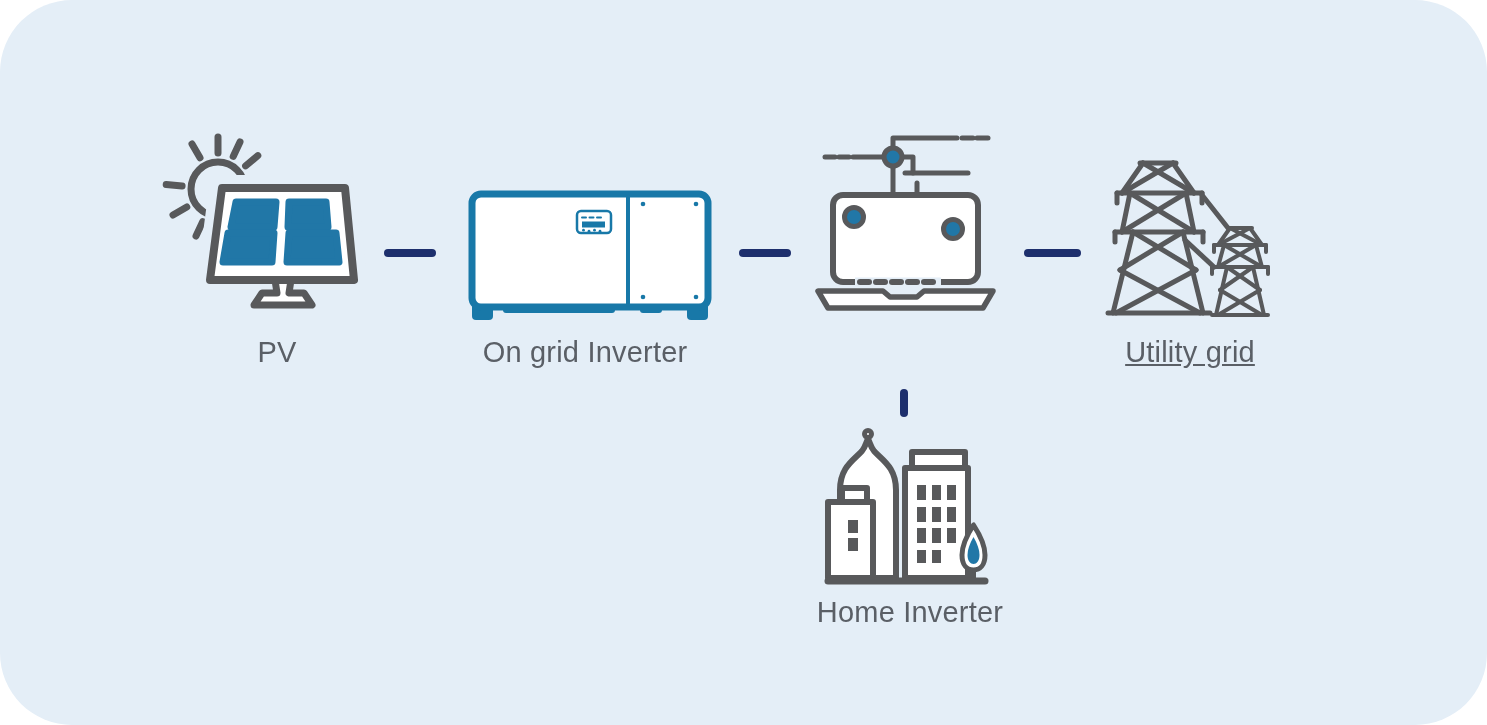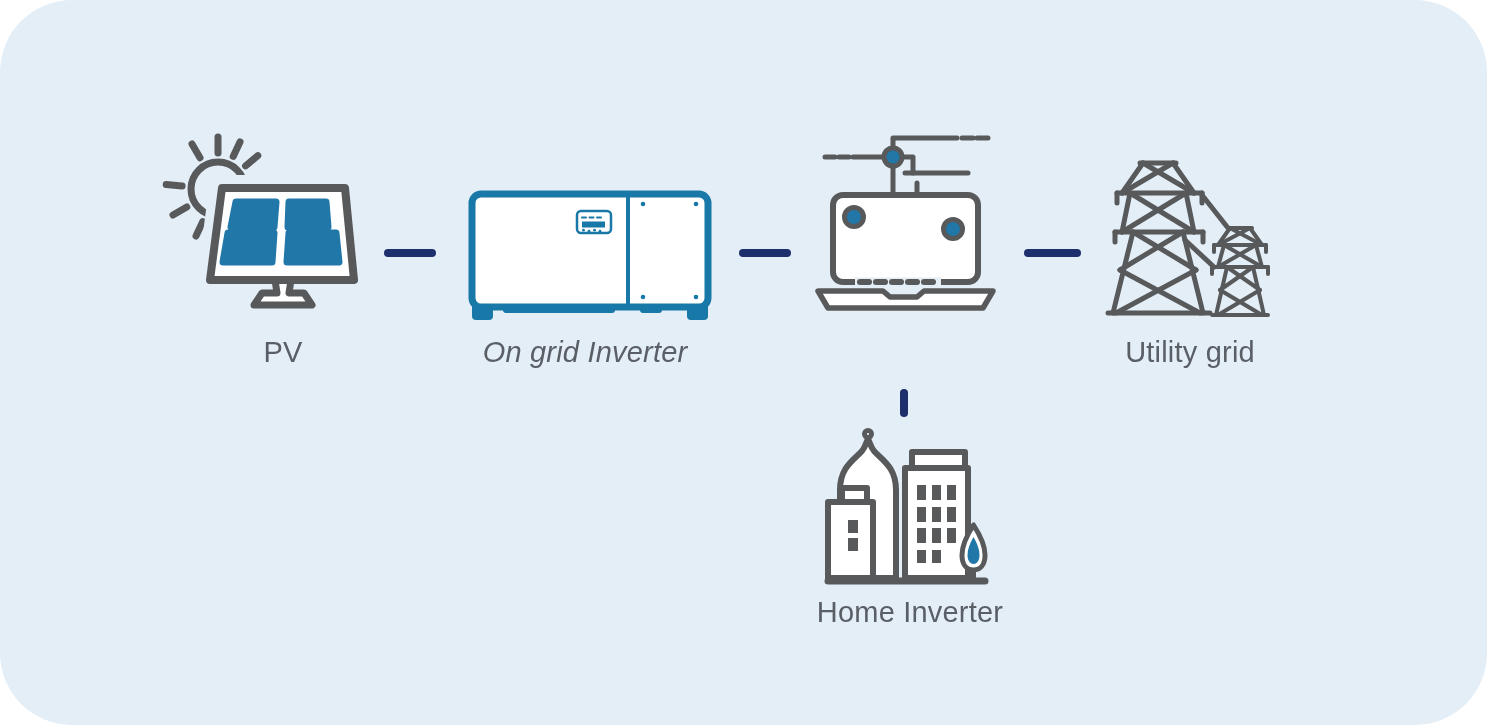--- a/index.html
+++ b/index.html
@@ -217,18 +217,18 @@
       <path class="bluefill" d="M153.5,112 C149.5,119 147.5,125 147.5,130 C147.5,136 150.5,139 153.5,139 C156.5,139 159.5,136 159.5,130 C159.5,125 157.5,119 153.5,112 Z"></path>
     </g>
     <line class="sg" x1="8" y1="156" x2="165" y2="156" stroke-width="7"></line>
   </svg>
 
   <div class="connector-h" style="left:384px;top:249px;width:52px;"></div>
   <div class="connector-h" style="left:739px;top:249px;width:52px;"></div>
   <div class="connector-h" style="left:1024px;top:249px;width:57px;"></div>
   <div class="connector-v" style="left:900px;top:389px;height:28px;"></div>
 
-  <div class="node-label" style="left:283px;top:336px;">PV</div>
-  <div class="node-label" style="left:585px;top:336px;font-style:italic;">On grid Inverter</div>
-  <div class="node-label" style="left:1190px;top:336px;">Utility grid</div>
+  <div class="node-label" style="left:277px;top:336px;">PV</div>
+  <div class="node-label" style="left:585px;top:336px;">On grid Inverter</div>
+  <div class="node-label" style="left:1190px;top:336px;text-decoration:underline;">Utility grid</div>
   <div class="node-label" style="left:910px;top:596px;">Home Inverter</div>
 
 </div>
 
 </body></html>

